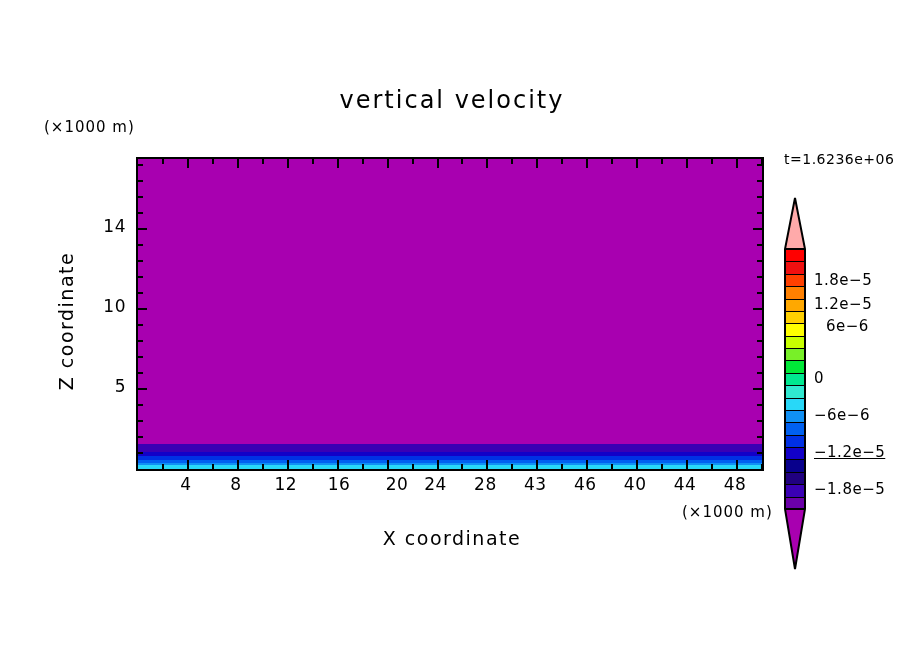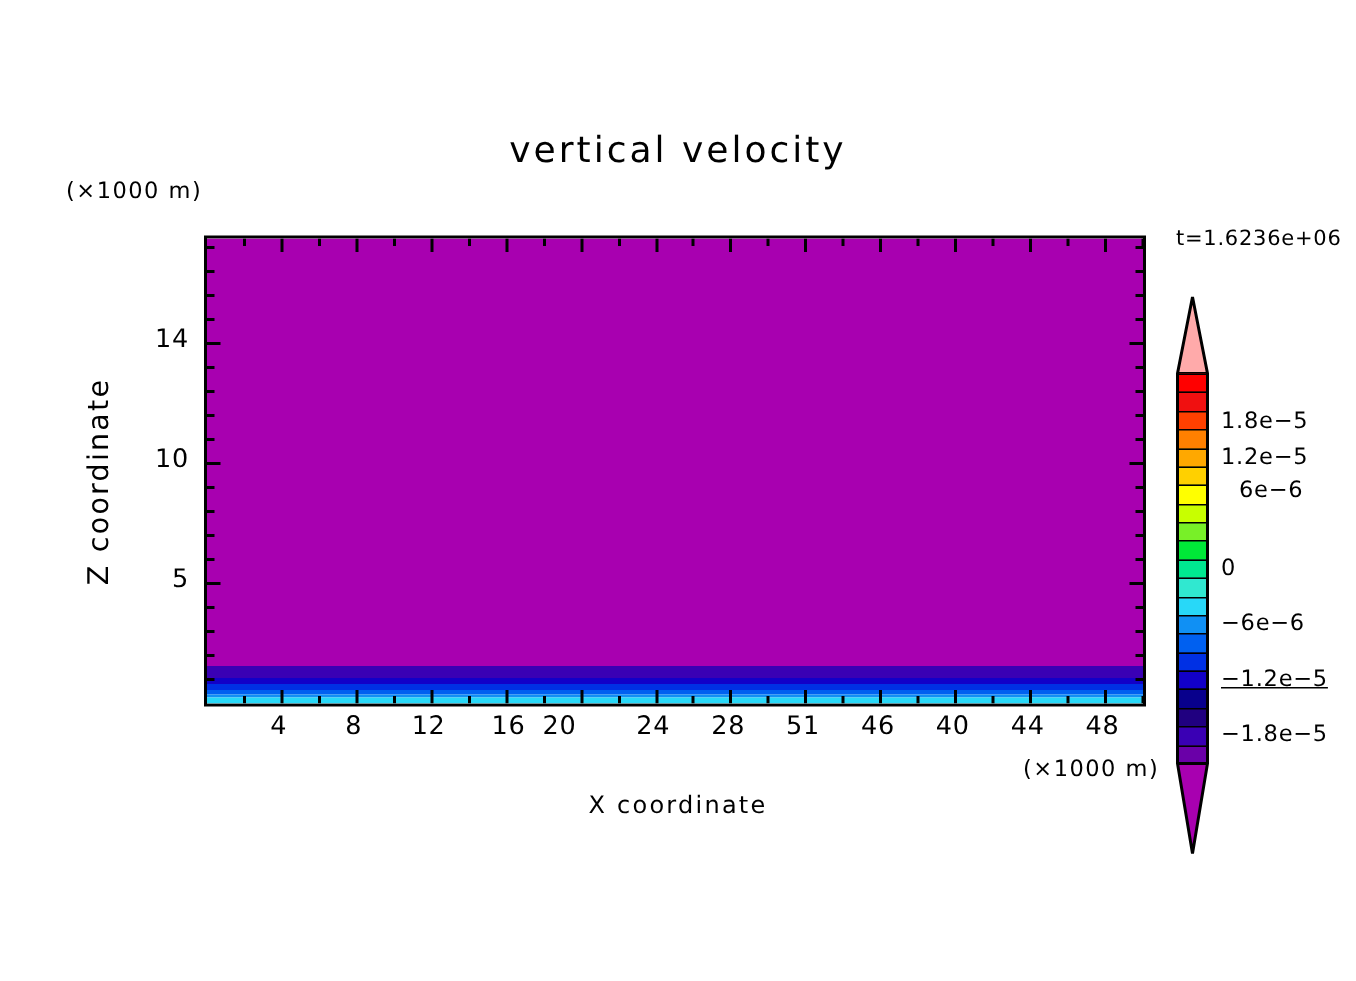--- a/index.html
+++ b/index.html
@@ -61,21 +61,21 @@
     font-size: 19px;
     letter-spacing: 1.5px;
     transform: rotate(-90deg);
   }
   #x-axis-title {
     position: absolute;
     left: 252px;
     top: 527px;
     width: 400px;
     text-align: center;
-    font-size: 16px;
+    font-size: 19px;
     letter-spacing: 1.5px;
   }
 
   
   #plot-frame {
     position: absolute;
     left: 136px;
     top: 157px;
     width: 624px;
     height: 310px;
@@ -293,24 +293,24 @@
       <div class="tick tick-y minor" style="top: 5.39175px;"></div>
       <div class="tick tick-y-right minor" style="top: 5.39175px;"></div>
     </div>
 </div>
 
 <div id="xticklabel-layer">
     <div class="xticklabel" style="left: 185.92px;">4</div>
     <div class="xticklabel" style="left: 235.84px;">8</div>
     <div class="xticklabel" style="left: 285.76px;">12</div>
     <div class="xticklabel" style="left: 339px;">16</div>
-    <div class="xticklabel" style="left: 373px;">20</div>
+    <div class="xticklabel" style="left: 397px;">20</div>
     <div class="xticklabel" style="left: 435.52px;">24</div>
     <div class="xticklabel" style="left: 485.44px;">28</div>
-    <div class="xticklabel" style="left: 535.36px;">51</div>
+    <div class="xticklabel" style="left: 535.36px;">43</div>
     <div class="xticklabel" style="left: 585.28px;">46</div>
     <div class="xticklabel" style="left: 635.2px;">40</div>
     <div class="xticklabel" style="left: 685.12px;">44</div>
     <div class="xticklabel" style="left: 735.04px;">48</div>
   </div>
 <div id="yticklabel-layer">
     <div class="yticklabel" style="top: 387.103px;">5</div>
     <div class="yticklabel" style="top: 307.206px;">10</div>
     <div class="yticklabel" style="top: 227.309px;">14</div>
   </div>

